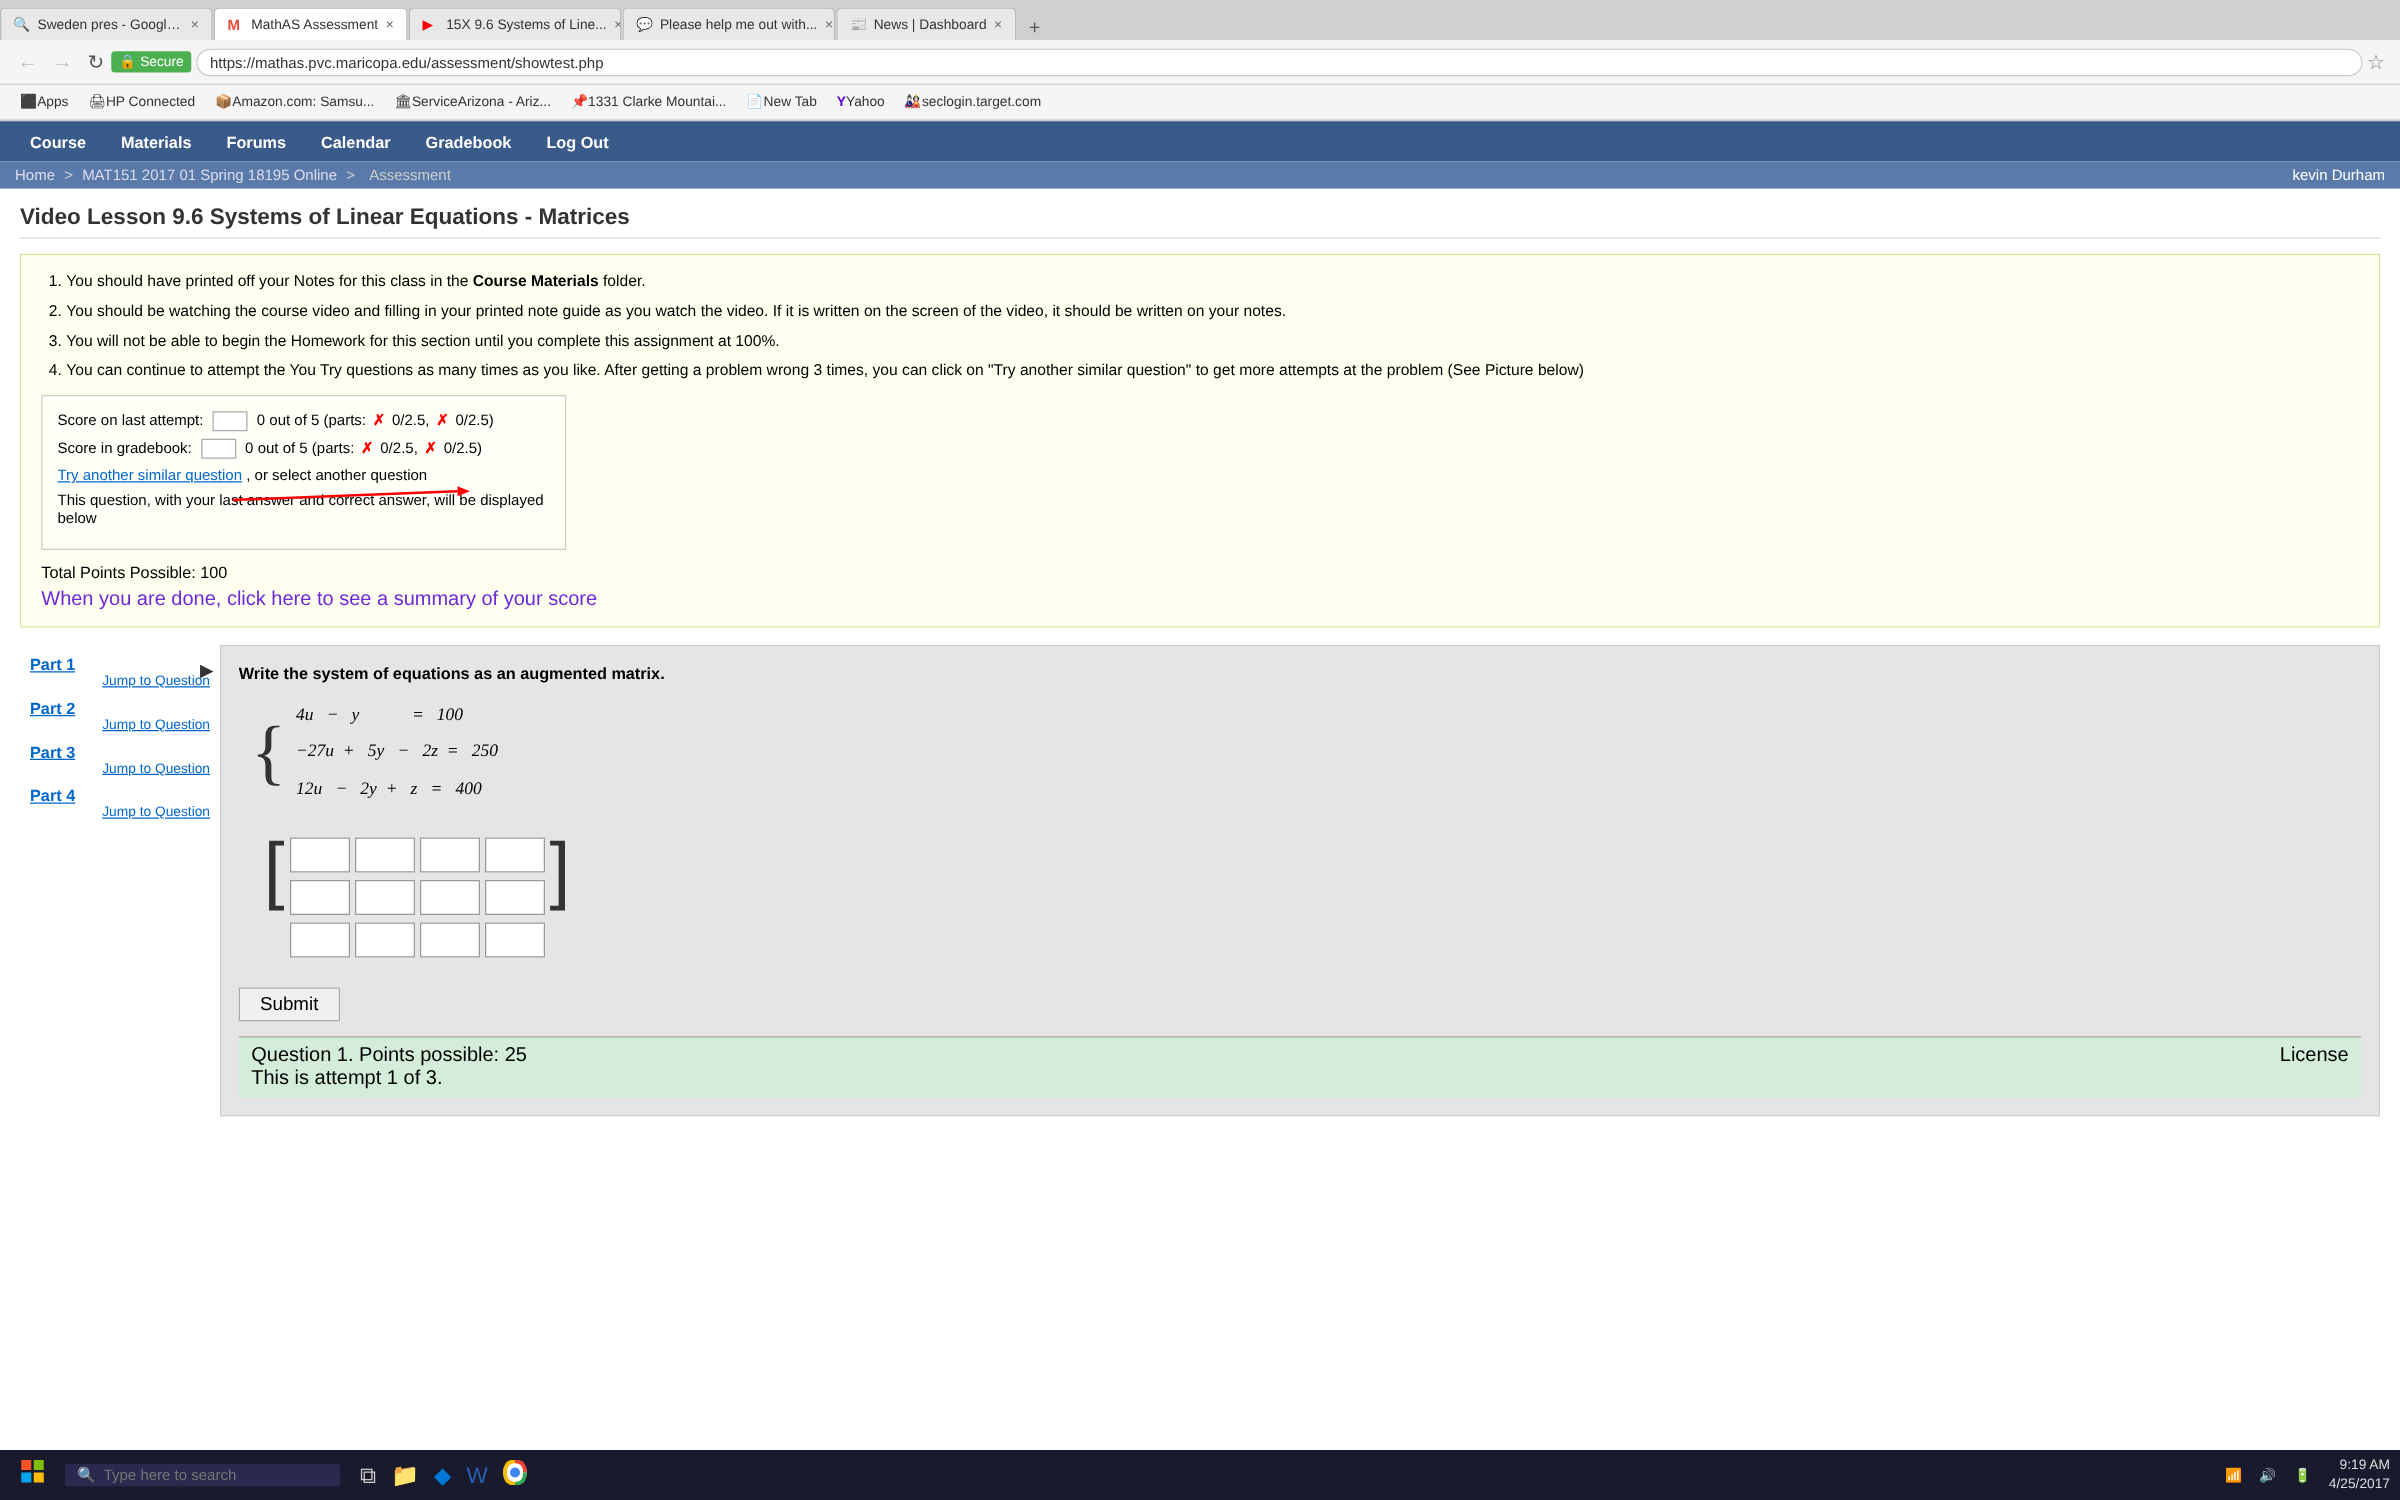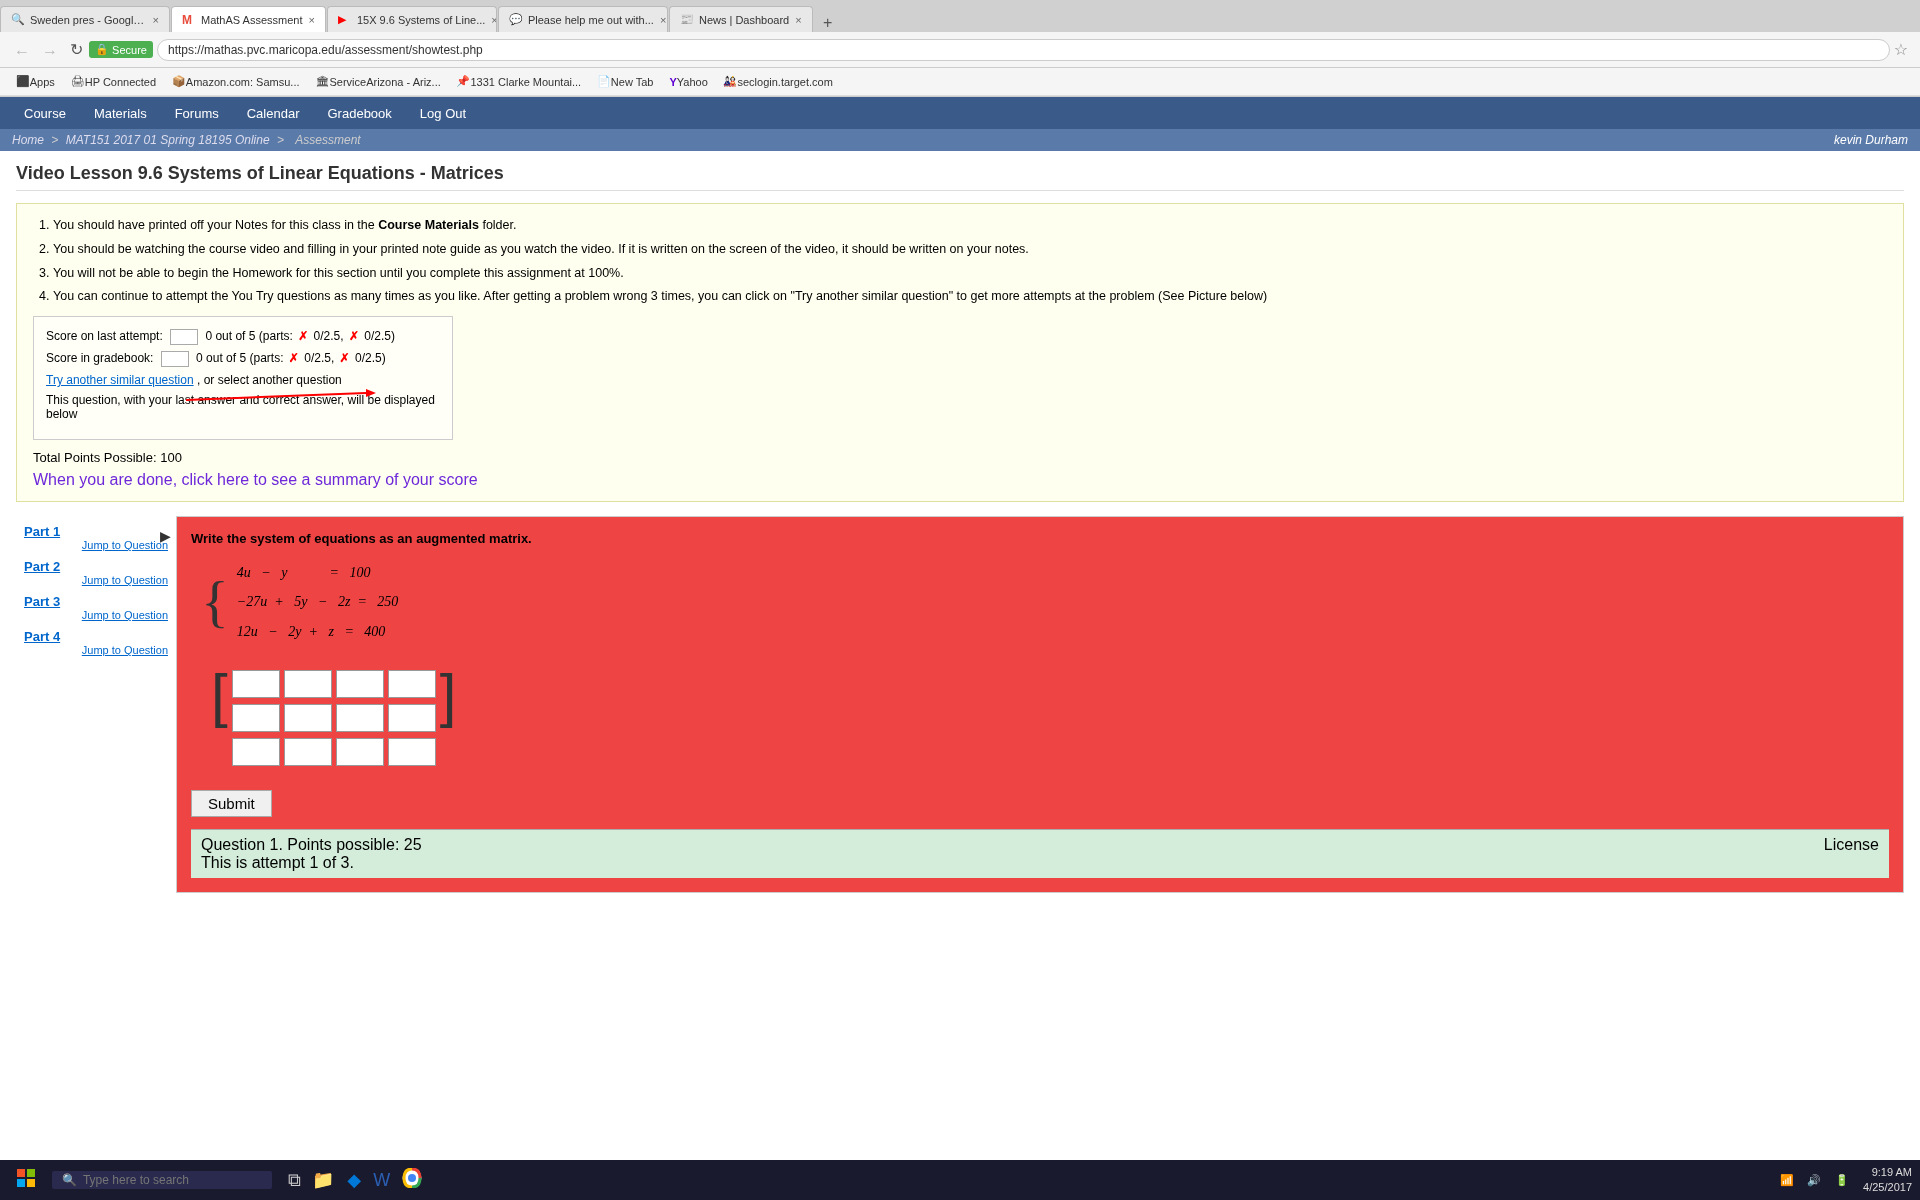--- a/index.html
+++ b/index.html
@@ -18,25 +18,25 @@
     .nav-btn { background: none; border: none; cursor: pointer; color: #555; font-size: 16px; padding: 2px 6px; }
     .nav-btn:disabled { color: #bbb; cursor: default; }
     .secure-badge { background: #4CAF50; color: #fff; font-size: 11px; padding: 2px 6px; border-radius: 3px; margin-right: 4px; display: flex; align-items: center; gap: 3px; }
     .url-bar { flex: 1; border: 1px solid #ccc; border-radius: 12px; padding: 3px 10px; font-size: 12px; background: #fff; color: #333; }
     .star-btn { background: none; border: none; cursor: pointer; font-size: 16px; padding: 0 4px; color: #888; }
 
     .bookmarks-bar { display: flex; align-items: center; padding: 2px 8px; background: #f5f5f5; border-bottom: 1px solid #ddd; height: 28px; font-size: 11px; }
     .bookmark-item { display: flex; align-items: center; padding: 2px 8px; cursor: pointer; color: #333; white-space: nowrap; }
 
     
-    .lms-nav { display: flex; align-items: center; background: #3a5a8a; padding: 0 10px; height: 32px; }
+    .lms-nav { display: flex; align-items: center; background: #3a5a8a; padding: 0 10px; height: 32px; font-weight: bold; }
     .lms-nav-item { color: #fff; padding: 6px 14px; font-size: 13px; cursor: pointer; }
 
     
-    .breadcrumb-bar { display: flex; align-items: center; justify-content: space-between; background: #5a7aaa; padding: 4px 12px; color: #fff; font-size: 12px; font-style: italic; }
+    .breadcrumb-bar { display: flex; align-items: center; justify-content: space-between; background: #5a7aaa; padding: 4px 12px; color: #fff; font-size: 12px; }
     .breadcrumb a { color: #dde; text-decoration: none; }
     .breadcrumb span { color: #ccc; margin: 0 4px; }
 
     
     .main-content { padding: 12px 16px; background: #fff; }
     .page-title { font-size: 18px; font-weight: bold; color: #333; margin-bottom: 12px; border-bottom: 1px solid #ddd; padding-bottom: 6px; }
 
     
     .info-box { background: #fffff0; border: 1px solid #e0e0a0; padding: 12px 16px; margin-bottom: 14px; font-size: 12.5px; }
     .info-box p { margin-bottom: 6px; }
@@ -54,21 +54,21 @@
     .total-points { font-size: 13px; margin: 10px 0 5px; }
     .summary-link { color: #6d28d9; text-decoration: none; font-size: 16px; }
 
     
     .content-area { display: flex; }
     .sidebar { width: 160px; flex-shrink: 0; padding: 8px; }
     .sidebar-item { margin-bottom: 8px; }
     .sidebar-item .part-link { color: #0066cc; font-weight: bold; display: block; font-size: 13px; }
     .sidebar-item .jump-link { color: #0066cc; font-size: 11px; display: block; text-align: right; }
 
-    .question-area { flex: 1; background: #ef4444; padding: 14px; border: 1px solid #ccc; position: relative; }
+    .question-area { flex: 1; background: #e5e5e5; padding: 14px; border: 1px solid #ccc; position: relative; }
 
     .question-text { font-size: 13px; font-weight: bold; margin-bottom: 12px; }
 
     
     .matrix-container { display: inline-flex; align-items: stretch; margin: 8px 0 16px 20px; }
     .matrix-bracket-left { font-size: 60px; font-weight: 100; color: #333; line-height: 0.85; margin-right: 4px; }
     .matrix-bracket-right { font-size: 60px; font-weight: 100; color: #333; line-height: 0.85; margin-left: 4px; }
     .matrix-grid { display: grid; grid-template-columns: repeat(4, 48px); grid-template-rows: repeat(3, 30px); gap: 4px; }
     .matrix-cell { width: 48px; height: 28px; border: 1px solid #999; background: #fff; font-size: 13px; text-align: center; }
 

